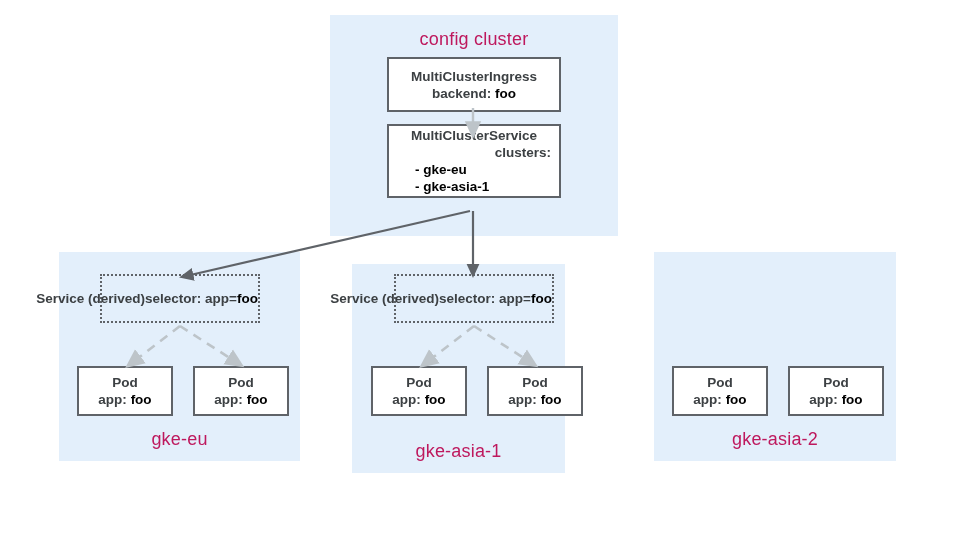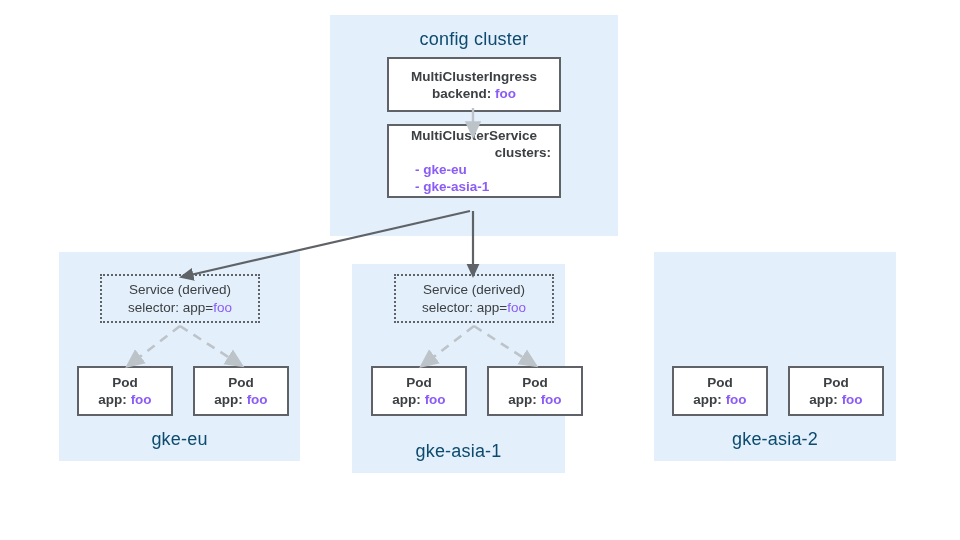--- a/index.html
+++ b/index.html
@@ -13,21 +13,21 @@
   #canvas{position:absolute;left:0;top:0;width:960px;height:540px;}
 
   .panel{
     position:absolute;
     background:#e3effb;
   }
   .panel-title{
     position:absolute;
     width:100%;
     text-align:center;
-    color:#0c4a6e;
+    color:#be185d;
     font-size:18px;
     letter-spacing:.2px;
   }
   .panel-title.top{top:14px;}
   .panel-title.bottom{bottom:11px;}
 
   .box{
     position:absolute;
     background:#ffffff;
     border:2px solid #5f6368;
@@ -44,30 +44,30 @@
   .box .line.left{text-align:right;padding-left:12px;}
   .box .line.indent{text-align:left;padding-left:26px;}
 
   .svc{
     position:absolute;
     background:transparent;
     border:2px dotted #5f6368;
     box-sizing:border-box;
     color:#3c4043;
     font-size:13.5px;
-    font-weight:normal;
+    font-weight:bold;
     line-height:18px;
     display:flex;
-    flex-direction:column;
-    justify-content:center;
+    flex-direction:row;
+    justify-content:flex-end;
     align-items:center;
   }
   .svc .line{white-space:nowrap;text-align:center;}
 
-  .blue{color:#8b5cf6;}
+  .blue{color:#000000;}
 
   svg.edges{position:absolute;left:0;top:0;width:960px;height:540px;pointer-events:none;}
 </style>
 </head>
 <body>
 
 <div id="canvas">
 
   <div class="panel" style="left:330px;top:15px;width:288px;height:221px;">
     <div class="panel-title top">config cluster</div>

